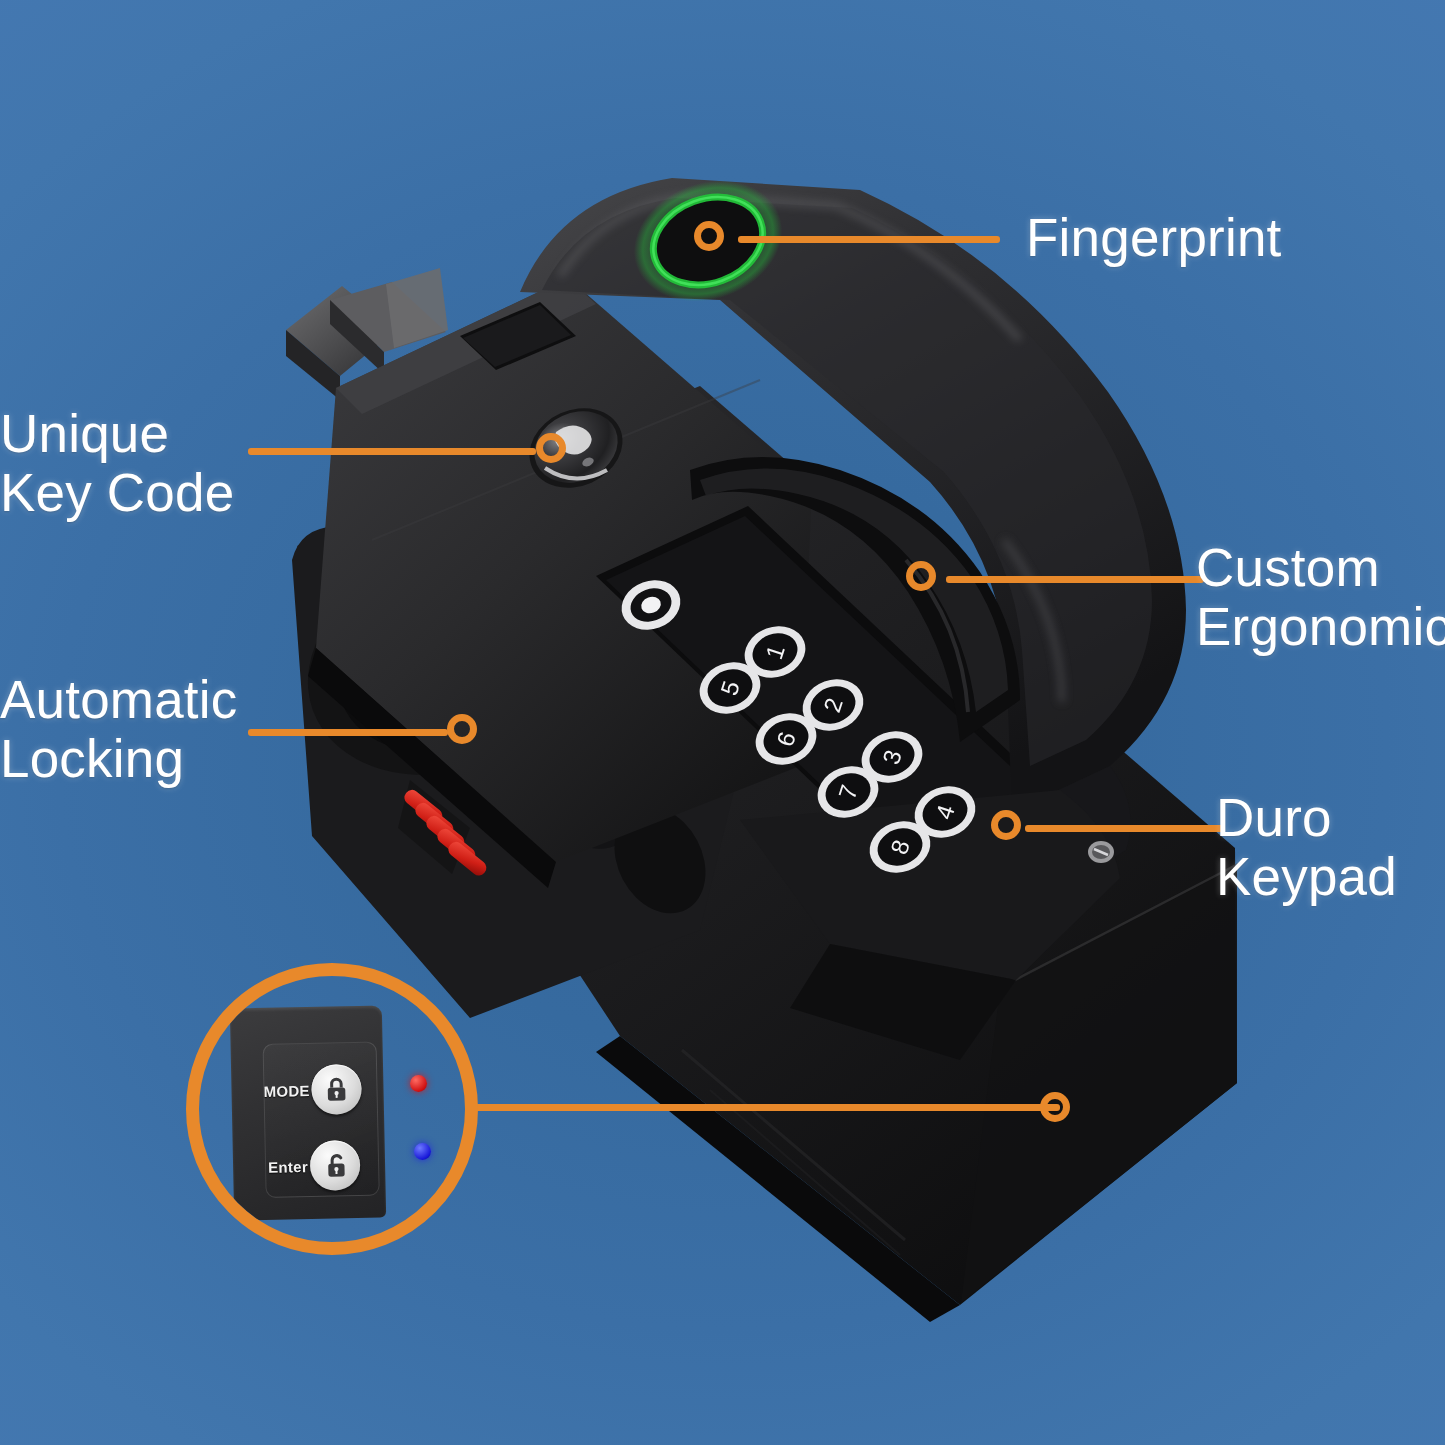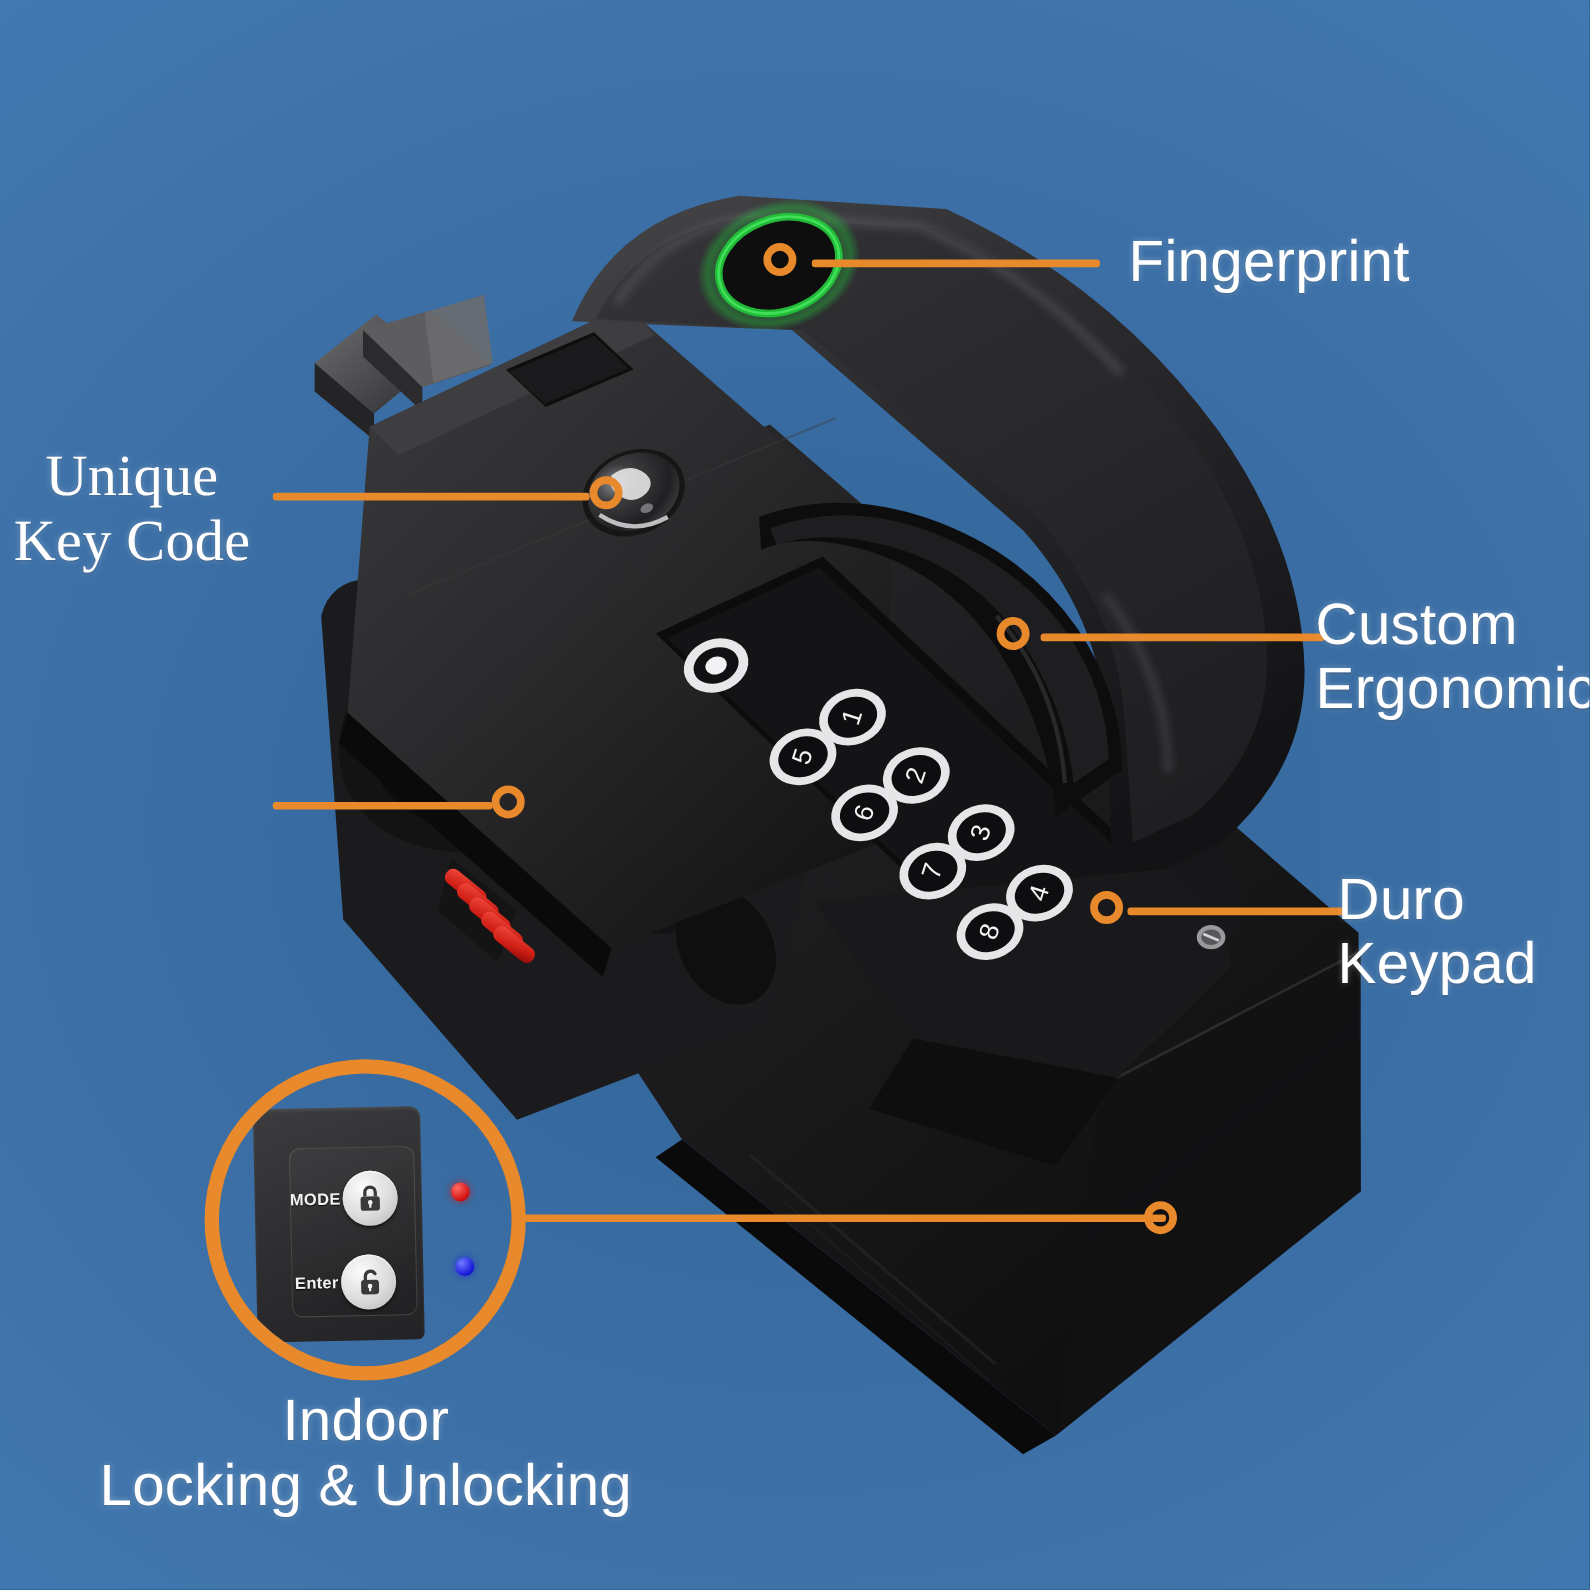--- a/index.html
+++ b/index.html
@@ -31,21 +31,21 @@
   .callout-label {
     position: absolute;
     color: #ffffff;
     font-size: 53px;
     line-height: 1.12;
     font-weight: 400;
     letter-spacing: 0.2px;
     text-shadow: 0 0 6px rgba(255,255,255,.30), 0 1px 2px rgba(0,0,0,.22);
     white-space: pre-line;
   }
-  .callout-label.right { text-align: center; font-family: Liberation Serif, serif; }
+  .callout-label.right { text-align: left; }
   .callout-label.left  { text-align: left; }
   .callout-label.center{ text-align: center; }
 
   
   .leader {
     position: absolute;
     height: 7px;
     background: #e8892b;
     border-radius: 3px;
   }
@@ -360,20 +360,22 @@
   <div class="leader-dot" style="left:709px; top:236px; transform:translate(-50%,-50%);"></div>
   <div class="callout-label left" style="left:1026px; top:208px;">Fingerprint</div>
 
   <div class="leader" style="left:248px; top:448px; width:288px;"></div>
   <div class="leader-dot" style="left:551px; top:448px; transform:translate(-50%,-50%);"></div>
   <div class="callout-label right" style="left:0px; top:404px; width:240px;">Unique
 Key Code</div>
 
   <div class="leader" style="left:248px; top:729px; width:200px;"></div>
   <div class="leader-dot" style="left:462px; top:729px; transform:translate(-50%,-50%);"></div>
+  <div class="callout-label right" style="left:0px; top:670px; width:240px;">Automatic
+Locking</div>
 
   <div class="leader" style="left:946px; top:576px; width:258px;"></div>
   <div class="leader-dot" style="left:921px; top:576px; transform:translate(-50%,-50%);"></div>
   <div class="callout-label left" style="left:1196px; top:538px; width:260px;">Custom
 Ergonomics</div>
 
   <div class="leader" style="left:1025px; top:825px; width:200px;"></div>
   <div class="leader-dot" style="left:1006px; top:825px; transform:translate(-50%,-50%);"></div>
   <div class="callout-label left" style="left:1216px; top:788px; width:230px;">Duro
 Keypad</div>
@@ -409,16 +411,14 @@
             </svg>
           </span>
         </div>
       </div>
 
       <div class="led red" style="left:224px; top:112px;"></div>
       <div class="led blue" style="left:228px; top:180px;"></div>
     </div>
   </div>
 
-  <div class="callout-label center" style="left:60px; top:1262px; width:545px;">Indoor
-Locking &amp; Unlocking</div>
 
 </div>
 
 </body></html>

